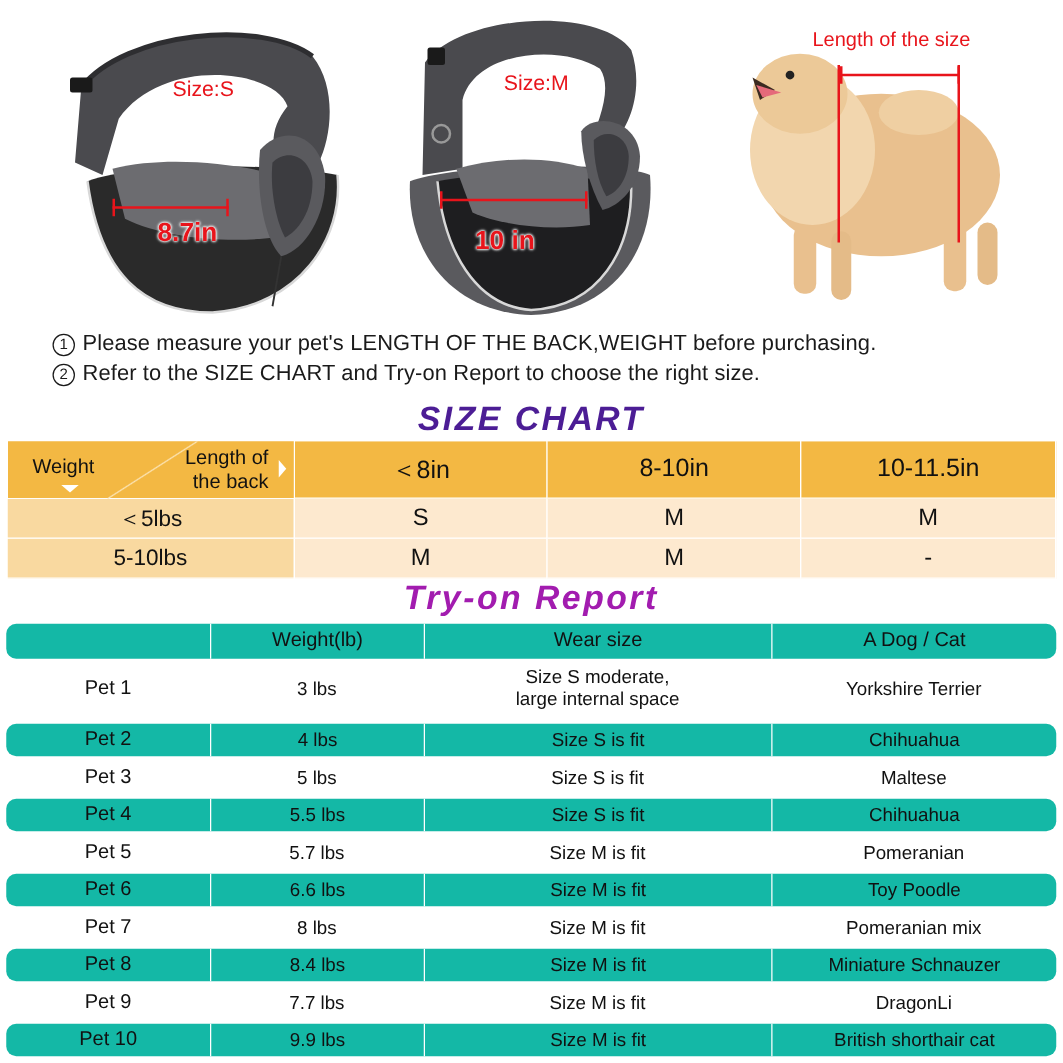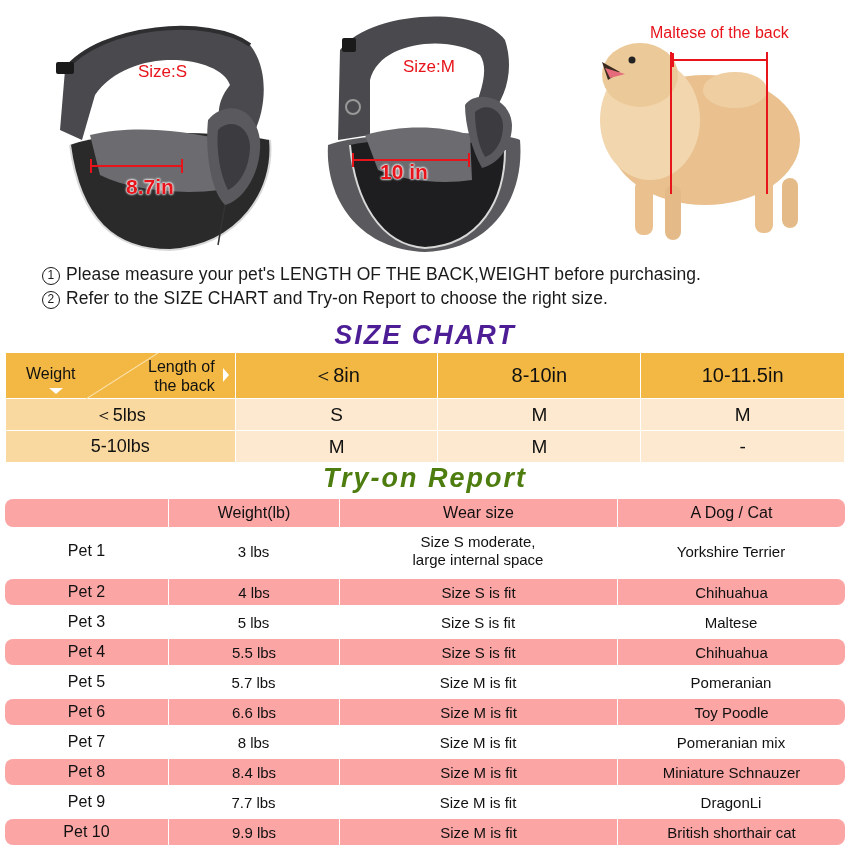--- a/index.html
+++ b/index.html
@@ -32,24 +32,24 @@
   .sc-body td.rowh { background: #f9d9a0; font-size: 18px; }
   .sc-body td.cell { background: #fde9cf; font-size: 19px; }
   .corner { position: relative; width: 230px; height: 46px; padding: 0; }
   .corner .diag { position: absolute; left: 80px; top: 0; width: 72px; height: 46px; background: linear-gradient(to bottom right, transparent calc(50% - 1px), #fbe3b3 50%, transparent calc(50% + 1px)); }
   .corner .w { position: absolute; left: 20px; top: 12px; font-size: 16px; }
   .corner .l { position: absolute; right: 20px; top: 4px; font-size: 16px; text-align: right; line-height: 19px; }
   .tri-down { position: absolute; left: 43px; top: 35px; width: 0; height: 0; border-left: 7px solid transparent; border-right: 7px solid transparent; border-top: 6px solid #fff; }
   .tri-right { position: absolute; right: 6px; top: 15px; width: 0; height: 0; border-top: 7px solid transparent; border-bottom: 7px solid transparent; border-left: 6px solid #fff; }
 
   
-  .tr-title { position: absolute; top: 463px; left: 0; width: 850px; text-align: center; font-size: 27px; font-weight: bold; font-style: italic; color: #4d7c0f; letter-spacing: 2px; }
+  .tr-title { position: absolute; top: 463px; left: 0; width: 850px; text-align: center; font-size: 27px; font-weight: bold; font-style: italic; color: #a21caf; letter-spacing: 2px; }
   .tr-table { position: absolute; top: 499px; left: 5px; width: 840px; }
   .tr-row { display: flex; align-items: center; }
-  .tr-row.pink { background: #fca5a5; border-radius: 8px; }
+  .tr-row.pink { background: #14b8a6; border-radius: 8px; }
   .tr-row > div { text-align: center; font-size: 15px; color: #111; height: 100%; display: flex; align-items: center; justify-content: center; }
   .tr-row.pink > div + div { border-left: 1.5px solid #fff; }
   .c0 { width: 163px; font-size: 16px !important; }
   .c1 { width: 171px; }
   .c2 { width: 278px; }
   .c3 { width: 228px; }
   .tr-head { height: 28px; }
   .tr-head > div { font-size: 16px !important; }
   .tr-r1 { height: 48px; margin-top: 0; }
   .tr-r1 .c2 { line-height: 18px; }
@@ -87,38 +87,38 @@
       <circle cx="53" cy="107" r="7" stroke="#999" stroke-width="2" fill="none"></circle>
       <path d="M28 145 C70 130,200 130,220 140 C225 200,190 250,125 252 C60 250,25 200,28 145 Z" fill="#5a5a5e"></path>
       <path d="M50 145 C100 135,180 140,205 150 C205 200,180 245,125 248 C80 245,55 200,50 145 Z" fill="#1e1e20"></path>
       <path d="M50 145 C55 200,80 245,125 248 C180 245,205 200,205 150" stroke="#d8d8d8" stroke-width="2" fill="none"></path>
       <path d="M65 135 C100 125,140 125,170 135 L172 180 C140 185,100 180,78 170 Z" fill="#6c6c70"></path>
       <path d="M165 105 C175 90,210 95,212 125 C212 150,195 165,182 168 C172 150,165 125,165 105 Z" fill="#5a5a5e"></path>
       <path d="M175 112 C185 102,202 108,203 125 C203 145,192 155,185 157 C178 145,175 128,175 112 Z" fill="#3c3c40"></path>
     </svg>
     <span class="size-label" style="left:103px;top:57px;">Size:M</span>
     <div class="arrow-line" style="left:52px;top:159px;width:118px;"></div>
-    <span class="measure" style="left:80px;top:160px;">10 in</span>
+    <span class="measure" style="left:80px;top:181px;">10 in</span>
   </div>
 
   <div class="panel panel-dog">
     <svg width="280" height="255" viewBox="0 0 280 255">
       <ellipse cx="135" cy="140" rx="95" ry="65" fill="#e9c08e"></ellipse>
       <ellipse cx="80" cy="120" rx="50" ry="60" fill="#f2d6ae"></ellipse>
       <ellipse cx="70" cy="75" rx="38" ry="32" fill="#ecc998"></ellipse>
       <ellipse cx="165" cy="90" rx="32" ry="18" fill="#efcfa2"></ellipse>
       <path d="M32 62 L50 72 L38 80 Z" fill="#3a2a20"></path>
       <path d="M35 68 L55 74 L40 78 Z" fill="#e56a7a"></path>
       <circle cx="62" cy="60" r="3.5" fill="#222"></circle>
       <rect x="65" y="180" width="18" height="55" rx="8" fill="#e9c08e"></rect>
       <rect x="95" y="185" width="16" height="55" rx="8" fill="#e4bb88"></rect>
       <rect x="185" y="175" width="18" height="58" rx="8" fill="#e9c08e"></rect>
       <rect x="212" y="178" width="16" height="50" rx="8" fill="#e4bb88"></rect>
     </svg>
-    <span class="size-label" style="left:80px;top:24px;font-size:16px;">Maltese of the back</span>
+    <span class="size-label" style="left:80px;top:24px;font-size:16px;">Length of the size</span>
     <div class="arrow-line" style="left:102px;top:59px;width:96px;"></div>
     <div class="vline" style="left:100px;top:52px;height:142px;"></div>
     <div class="vline" style="left:196px;top:52px;height:142px;"></div>
   </div>
 </div>
 
 <div class="instr" style="top:264px;">
   <span class="num">1</span><span>Please measure your pet's LENGTH OF THE BACK,WEIGHT before purchasing.</span>
 </div>
 <div class="instr" style="top:288px;">

